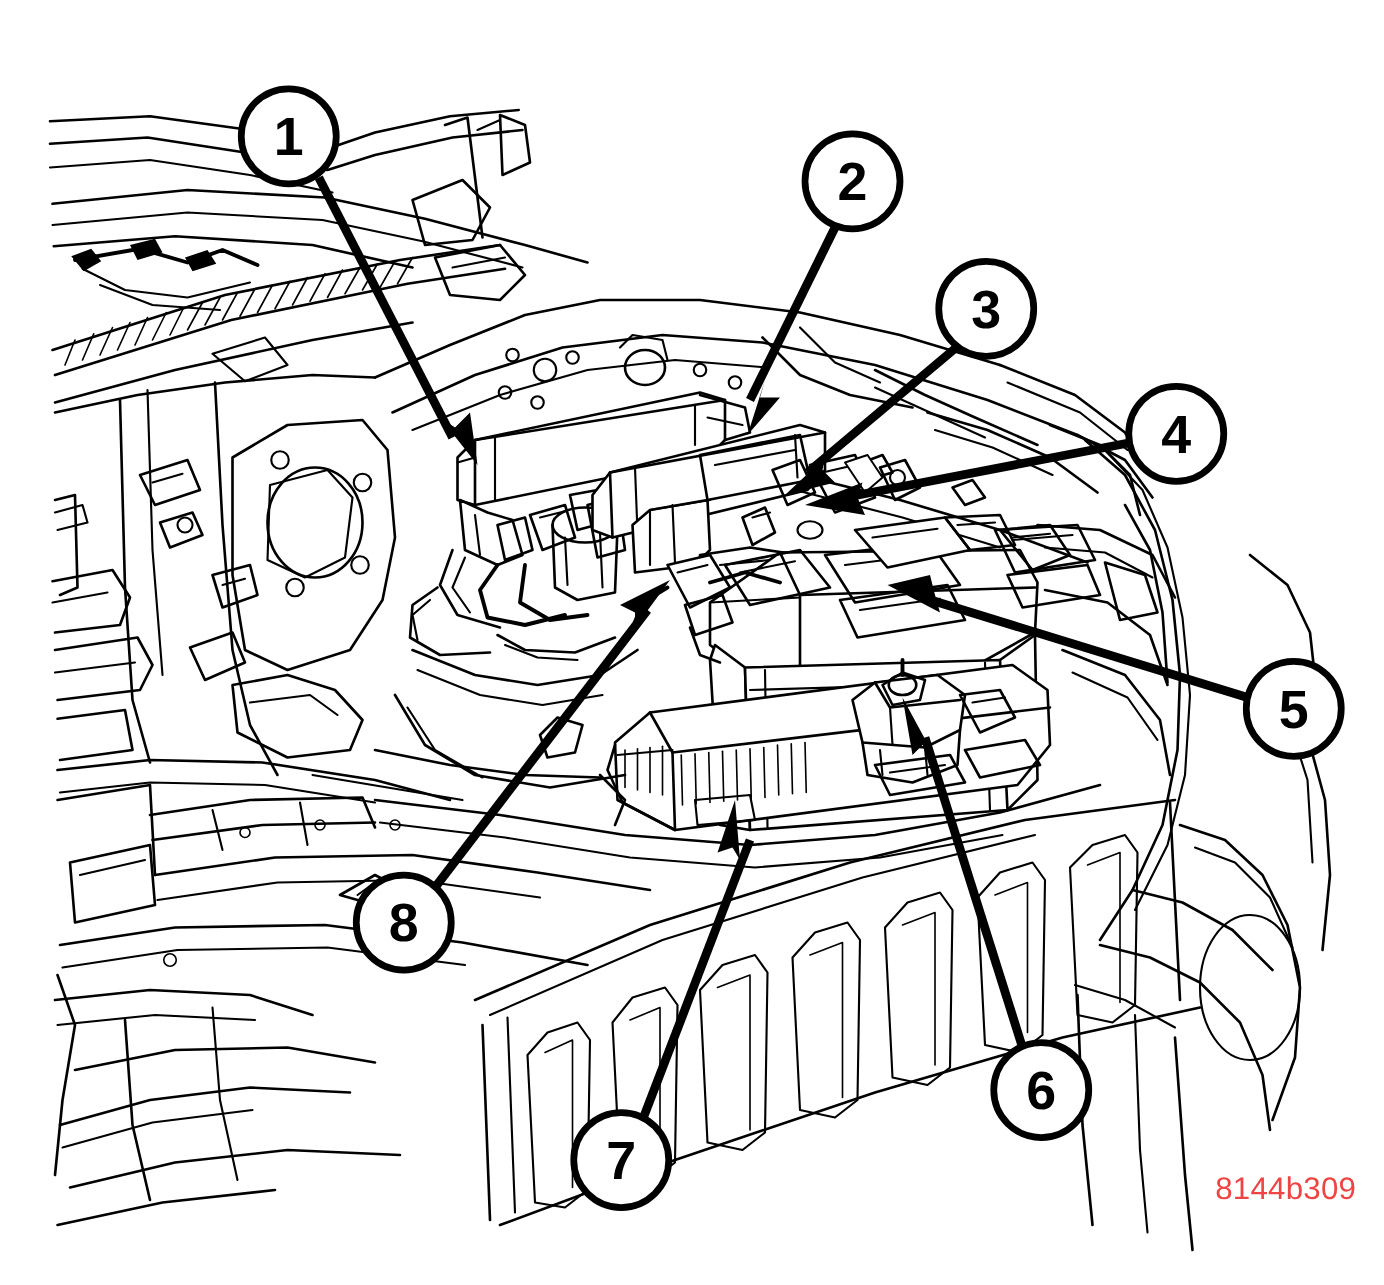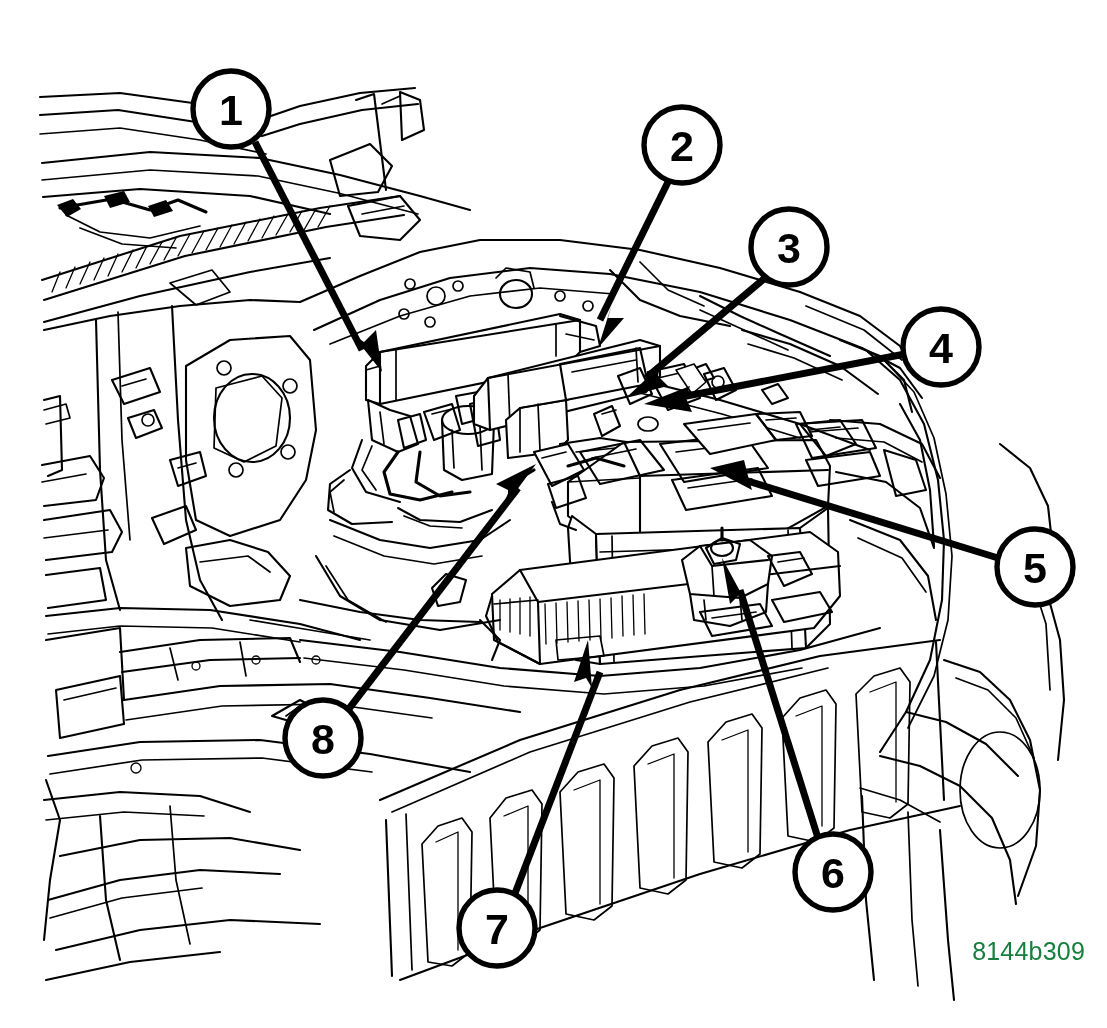--- a/index.html
+++ b/index.html
@@ -9,21 +9,21 @@
     font-family:"Liberation Sans", sans-serif;
     overflow:hidden;position:relative;
   }
   #figure-root{
     position:relative;width:1107px;height:1028px;background:#fff;
   }
   #figure-svg{position:absolute;left:0;top:0;width:1107px;height:1028px;display:block;}
   .fig-id{
     position:absolute;right:22px;bottom:62px;
     font-family:"Liberation Sans", sans-serif;
-    font-size:25px;letter-spacing:0.2px;color:#15803d;
+    font-size:25px;letter-spacing:0.2px;color:#ef4444;
     white-space:nowrap;user-select:text;
   }
   
   .ln{fill:none;stroke:#000;stroke-width:2.1;stroke-linecap:round;stroke-linejoin:round;}
   .ln-thin{fill:none;stroke:#000;stroke-width:1.7;stroke-linecap:round;stroke-linejoin:round;}
   .ln-hair{fill:none;stroke:#000;stroke-width:1.3;stroke-linecap:round;stroke-linejoin:round;}
   .ln-bold{fill:none;stroke:#000;stroke-width:3.1;stroke-linecap:round;stroke-linejoin:round;}
   .fill-blk{fill:#000;stroke:none;}
   .fill-wht{fill:#fff;stroke:#000;stroke-width:2.1;stroke-linejoin:round;}
   .fill-wht-thin{fill:#fff;stroke:#000;stroke-width:1.6;stroke-linejoin:round;}

